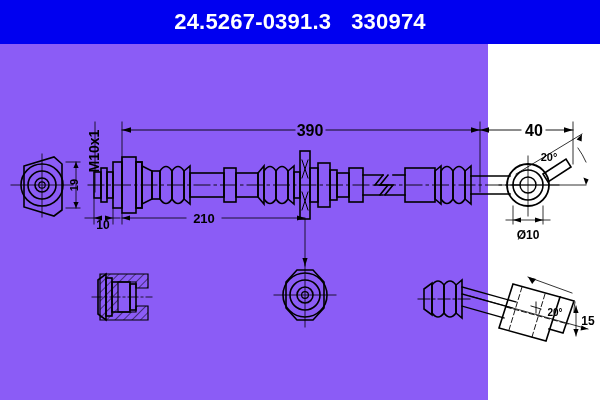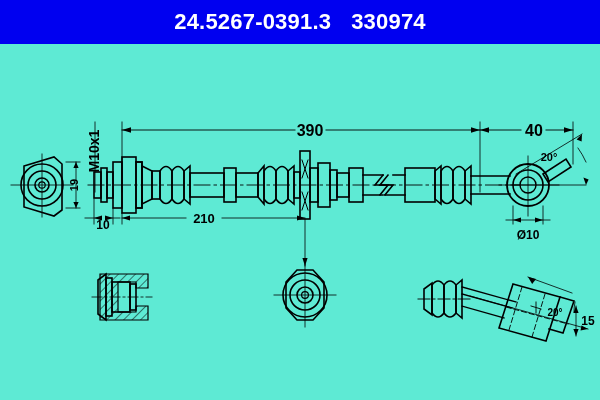--- a/index.html
+++ b/index.html
@@ -1,17 +1,17 @@
 <!DOCTYPE html>
 <html><head>
 <meta charset="utf-8">
 <style>
   html,body{margin:0;padding:0;background:#ffffff;}
   body{width:600px;height:400px;overflow:hidden;font-family:"Liberation Sans",sans-serif;}
-  #page{position:relative;width:600px;height:400px;background:#5eead4;}
+  #page{position:relative;width:488px;height:400px;background:#8b5cf6;}
   #titlebar{position:absolute;left:0;top:0;width:600px;height:44px;background:#0000f0;display:flex;align-items:center;justify-content:center;}
   #titlebar .t{color:#ffffff;font-weight:bold;font-size:22px;letter-spacing:.2px;line-height:1;white-space:pre;}
   #titlebar .gap{display:inline-block;width:20px;}
   #canvaswrap{position:absolute;left:0;top:44px;width:600px;height:356px;}
   svg{display:block;}
   text{font-family:"Liberation Sans",sans-serif;font-weight:bold;fill:#000;}
 </style>
 </head>
 <body>
 

